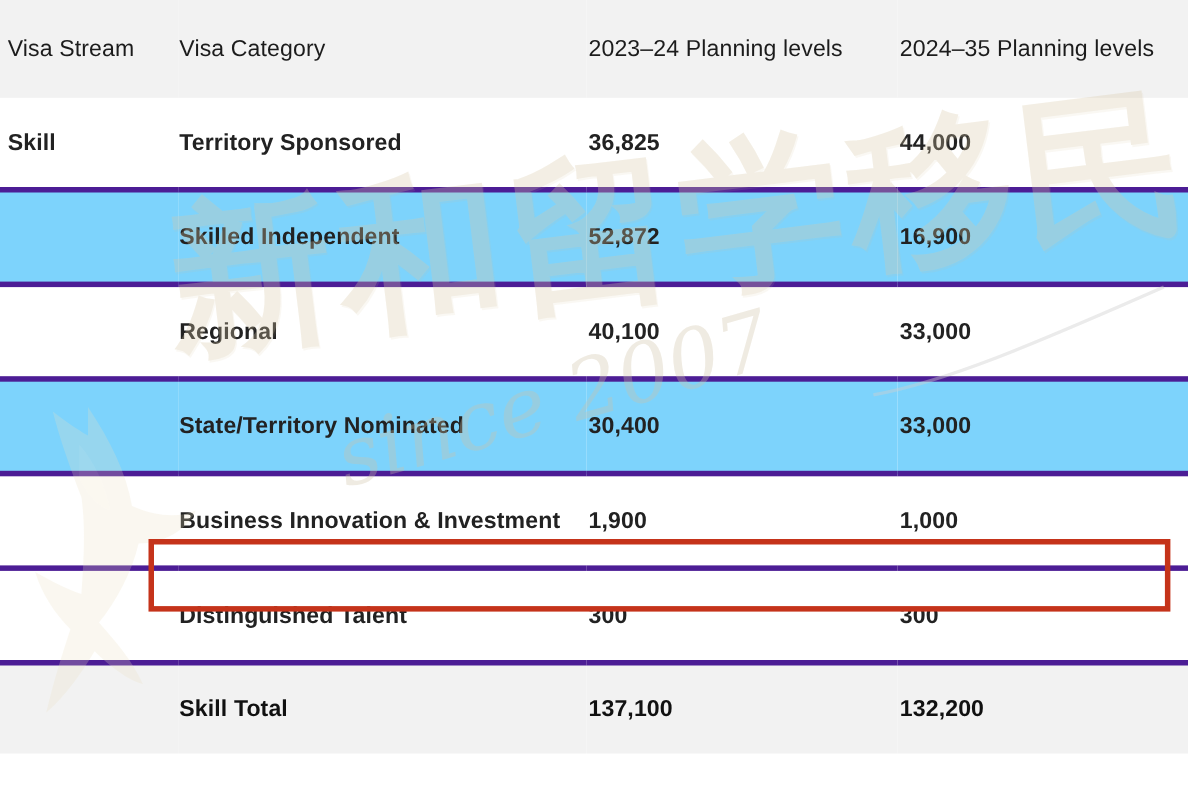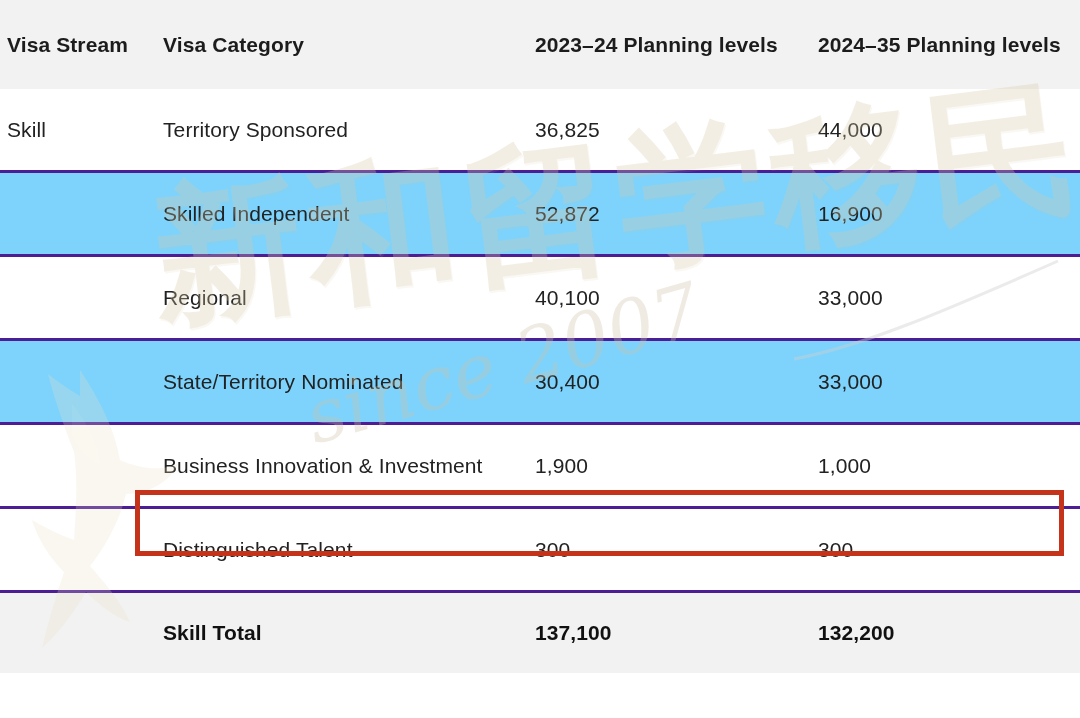--- a/index.html
+++ b/index.html
@@ -90,40 +90,40 @@
   table.data-table col.c-category  { width: 371px; }
   table.data-table col.c-y1        { width: 283px; }
   table.data-table col.c-y2        { width: 264px; }
 
   thead th {
     background: #f2f2f2;
     height: 89px;
     padding: 0 0 0 0;
     margin: 0;
     font-size: 21px;
-    font-weight: 700;
+    font-weight: 400;
     color: #1c1c1c;
     text-align: left;
     vertical-align: middle;
     letter-spacing: 0.1px;
   }
   thead th.th-stream   { padding-left: 7px; }
   thead th.th-category { padding-left: 1px; margin-left: 48px; }
   thead th.th-y1       { padding-left: 2px; }
   thead th.th-y2       { padding-left: 2px; }
 
   tbody td {
     height: 79px;
     font-size: 21px;
     color: #222222;
     text-align: left;
     vertical-align: middle;
-    border-bottom: 3px solid #4c1d95;
+    border-bottom: 5px solid #4c1d95;
     letter-spacing: 0.1px;
-    font-weight: 400;
+    font-weight: 700;
   }
   tbody tr.row-alt td { background: #7dd3fc; }
   tbody tr.row-plain td { background: #ffffff; }
 
   tbody tr.row-total td {
     background: #f2f2f2;
     font-weight: 700;
     color: #111111;
     border-bottom: none;
     height: 78px;

